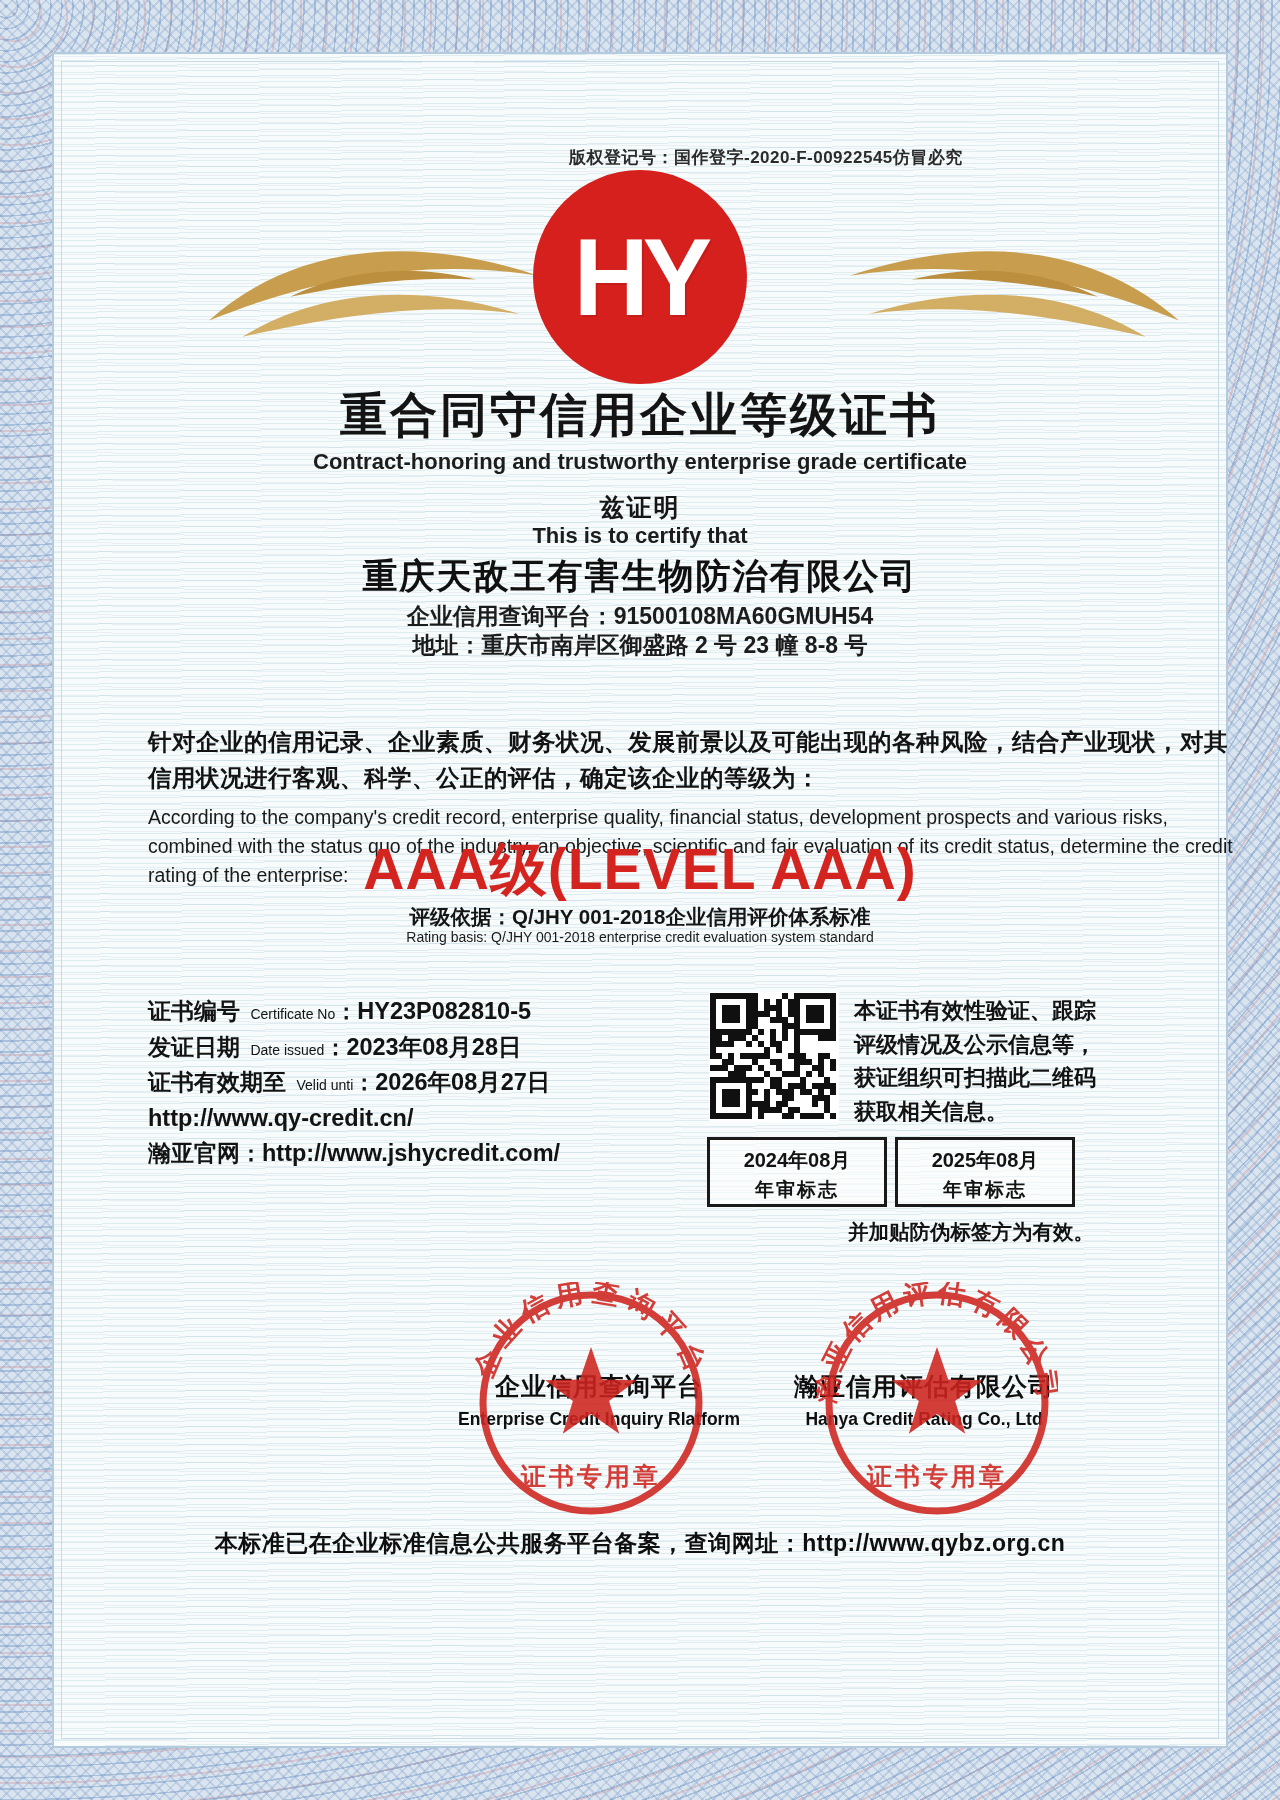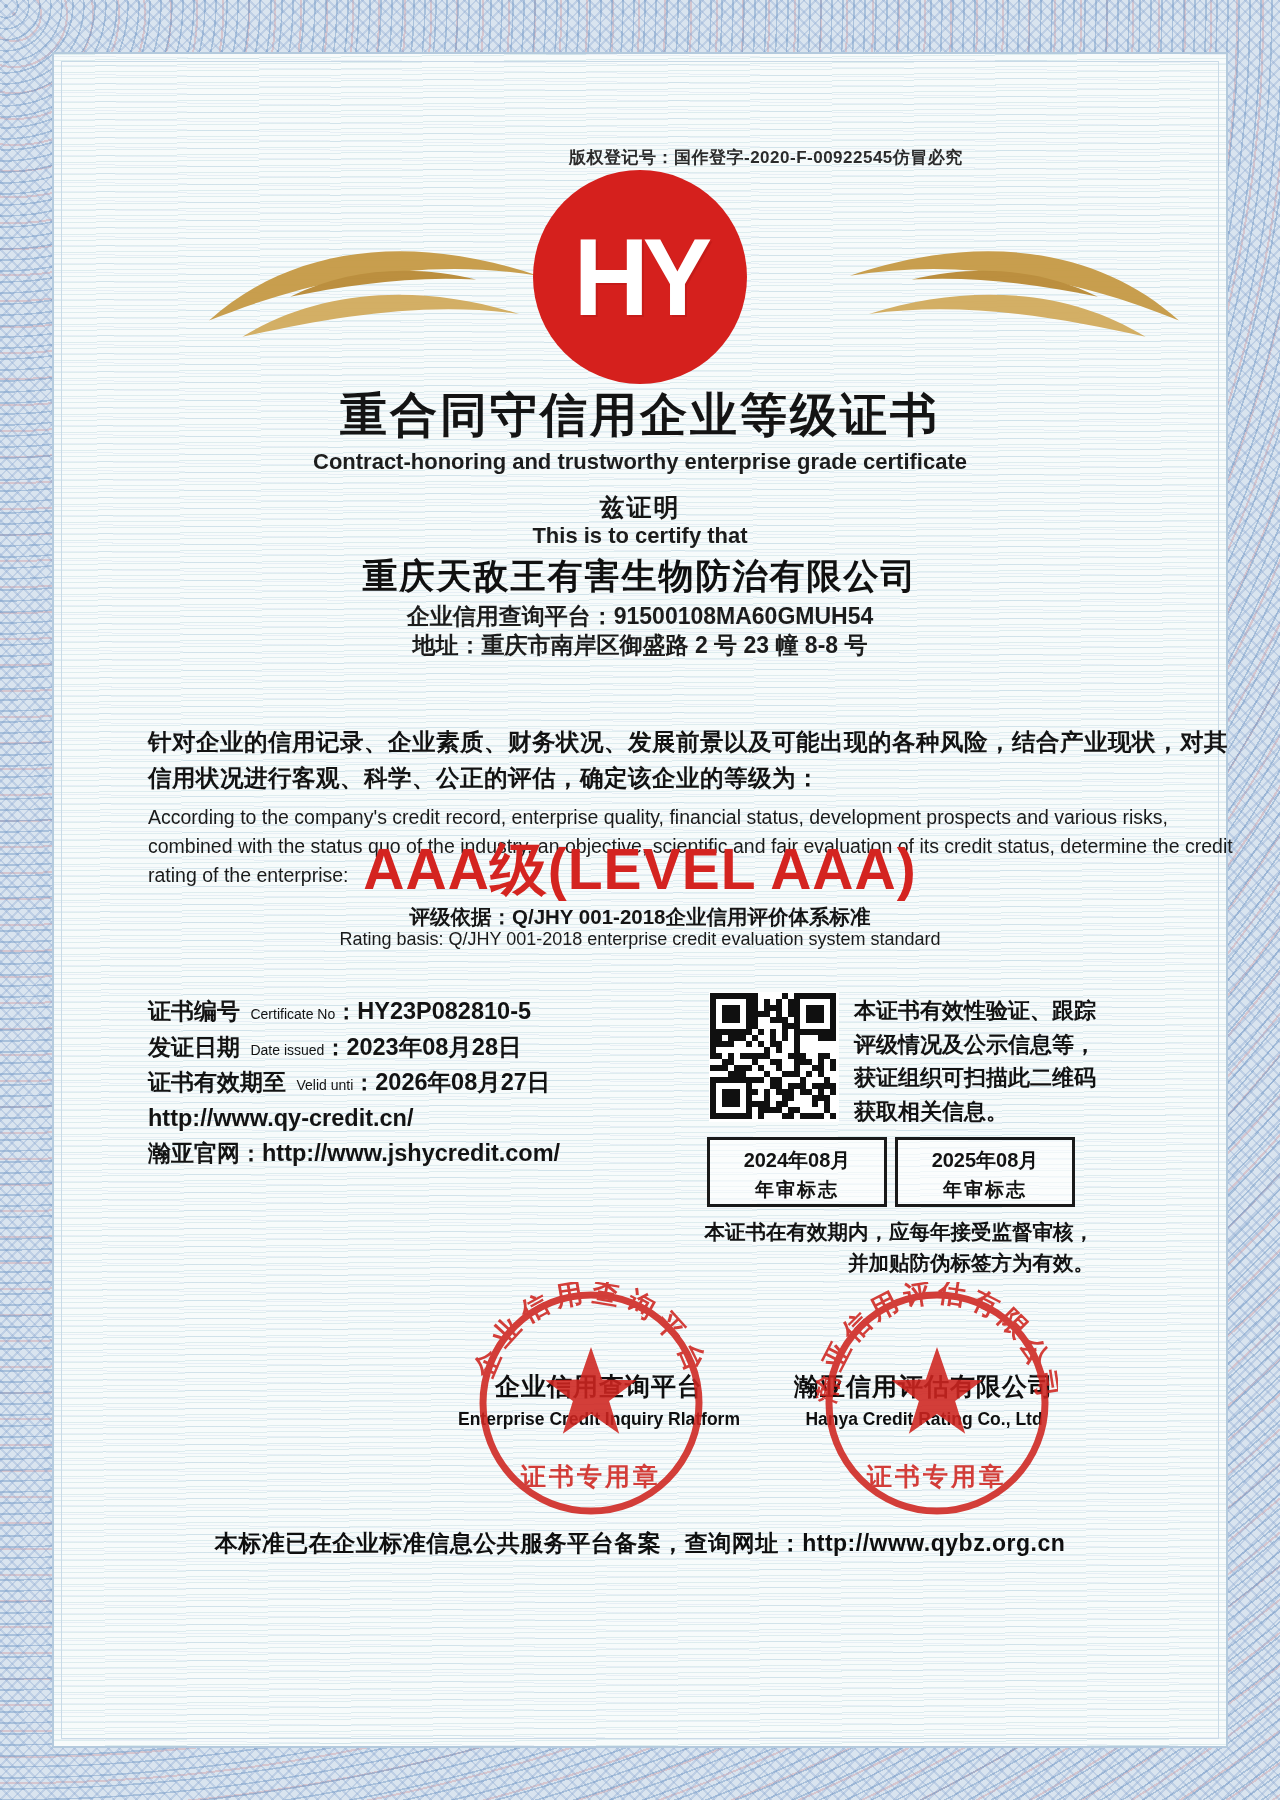--- a/index.html
+++ b/index.html
@@ -34,21 +34,21 @@
   .certify-cn{top:437px;font-size:25px;font-weight:700;color:#161616;letter-spacing:2px;}
   .certify-en{top:469px;font-size:22px;font-weight:600;color:#1c1c1c;}
   .company{top:499px;font-size:35px;font-weight:900;color:#101010;letter-spacing:2px;}
   .code-line{top:547px;font-size:23px;font-weight:700;color:#1c1c1c;}
   .addr-line{top:576px;font-size:23px;font-weight:700;color:#1c1c1c;}
   .para{top:670px;left:94px;width:1092px;color:#131313;}
   .para .cn{font-size:23.5px;font-weight:700;line-height:36px;letter-spacing:.5px;}
   .para .en{margin-top:7px;font-size:19.5px;font-weight:500;line-height:29px;color:#1a1a1a;}
   .rating{top:778px;font-size:57px;font-weight:900;letter-spacing:1px;}
   .basis-cn{top:849px;font-size:20.5px;font-weight:700;color:#151515;}
-  .basis-en{top:875px;font-size:18px;font-weight:500;color:#1a1a1a;}
+  .basis-en{top:875px;font-size:14px;font-weight:500;color:#1a1a1a;}
   .details{top:941px;left:94px;width:560px;color:#131313;}
   .details .row{line-height:32.6px;white-space:nowrap;}
   .lab-cn{font-size:23px;font-weight:700;}
   .lab-en{font-size:14px;font-weight:500;margin-left:6px;}
   .sep{font-size:22px;font-weight:600;}
   .val{font-size:23.5px;font-weight:600;}
   .url{font-size:23.5px;font-weight:600;}
   .qr{top:938px;left:655px;width:128px;height:128px;background:#fff;padding:1px;
       display:grid;grid-template-columns:repeat(21,6px);grid-auto-rows:6px;}
   .qr-text{top:940px;left:800px;width:268px;font-size:22px;font-weight:700;line-height:33.5px;color:#121212;}
@@ -583,21 +583,20 @@
     <div class="abs ybox yb1">
       <div class="m">2024年08月</div>
       <div class="l">年审标志</div>
     </div>
     <div class="abs ybox yb2">
       <div class="m">2025年08月</div>
       <div class="l">年审标志</div>
     </div>
 
     <div class="abs note">
-      <div>本证书在有效期内，应每年接受监督审核，</div>
       <div>并加贴防伪标签方为有效。</div>
     </div>
 
     <div class="abs org org1">
       <div class="cn">企业信用查询平台</div>
       <div class="en">Enterprise Credit Inquiry Rlatform</div>
     </div>
     <div class="abs org org2">
       <div class="cn">瀚亚信用评估有限公司</div>
       <div class="en">Hanya Credit Rating Co., Ltd</div>

